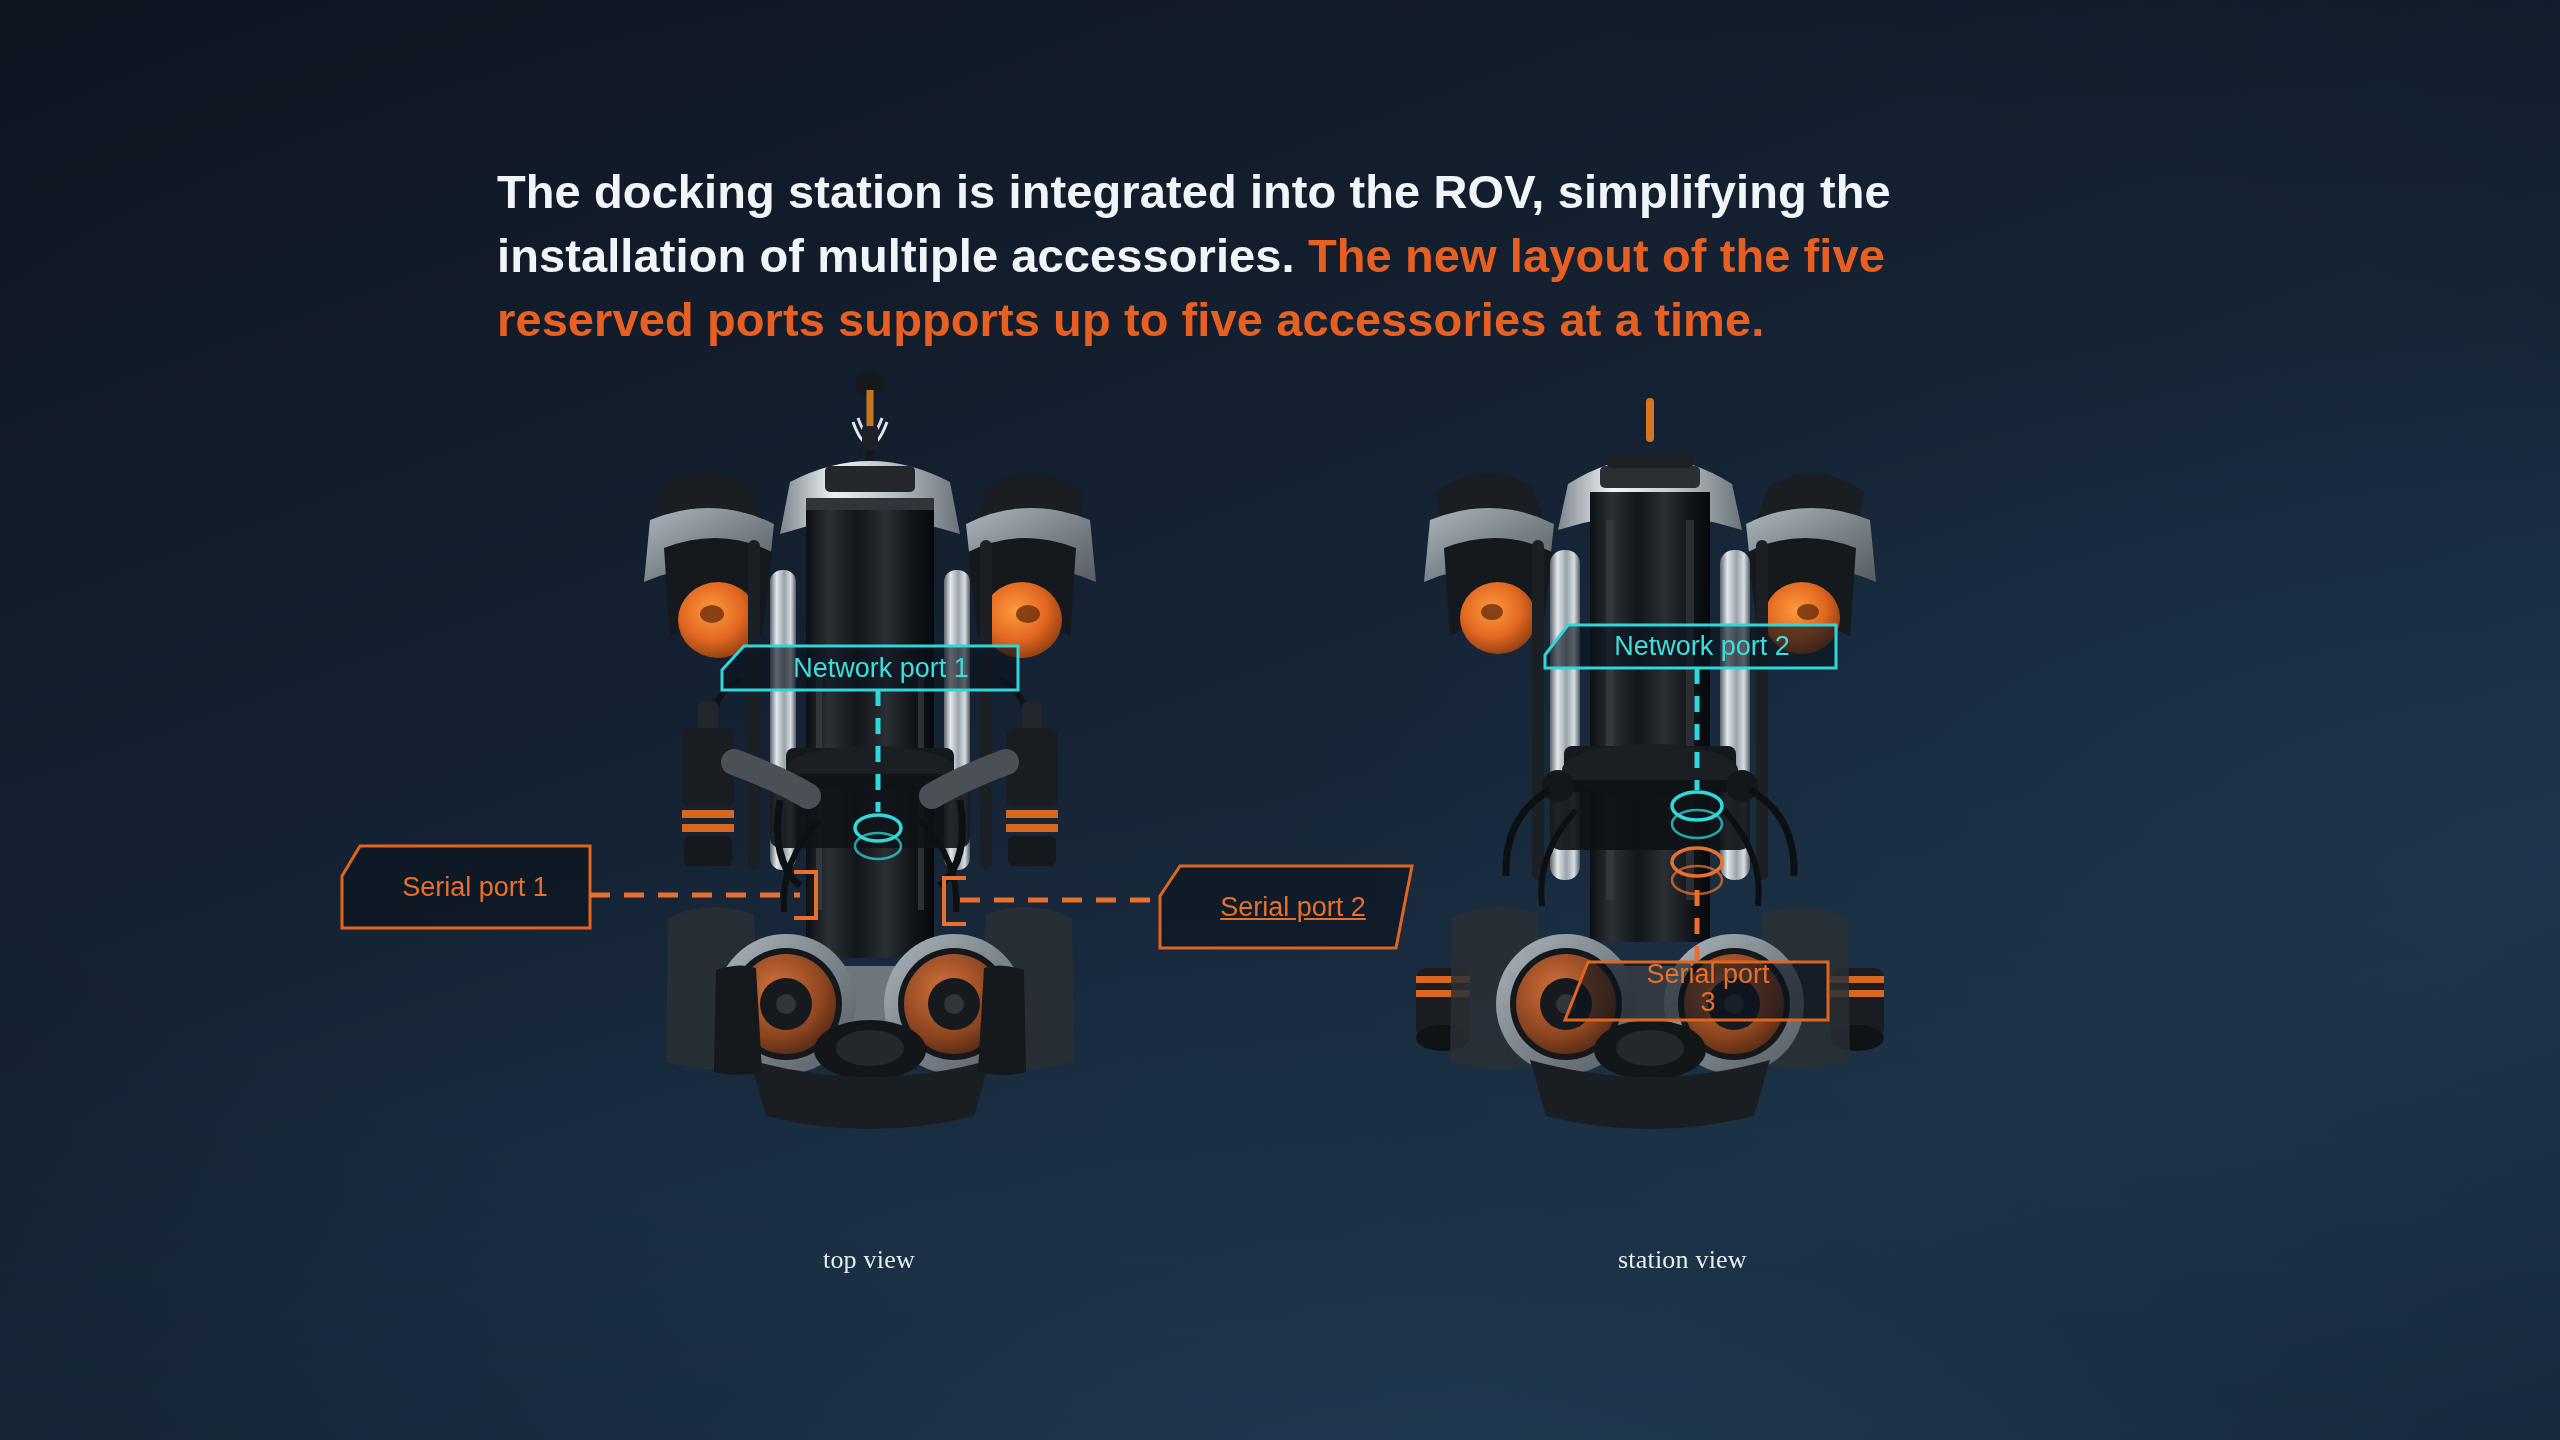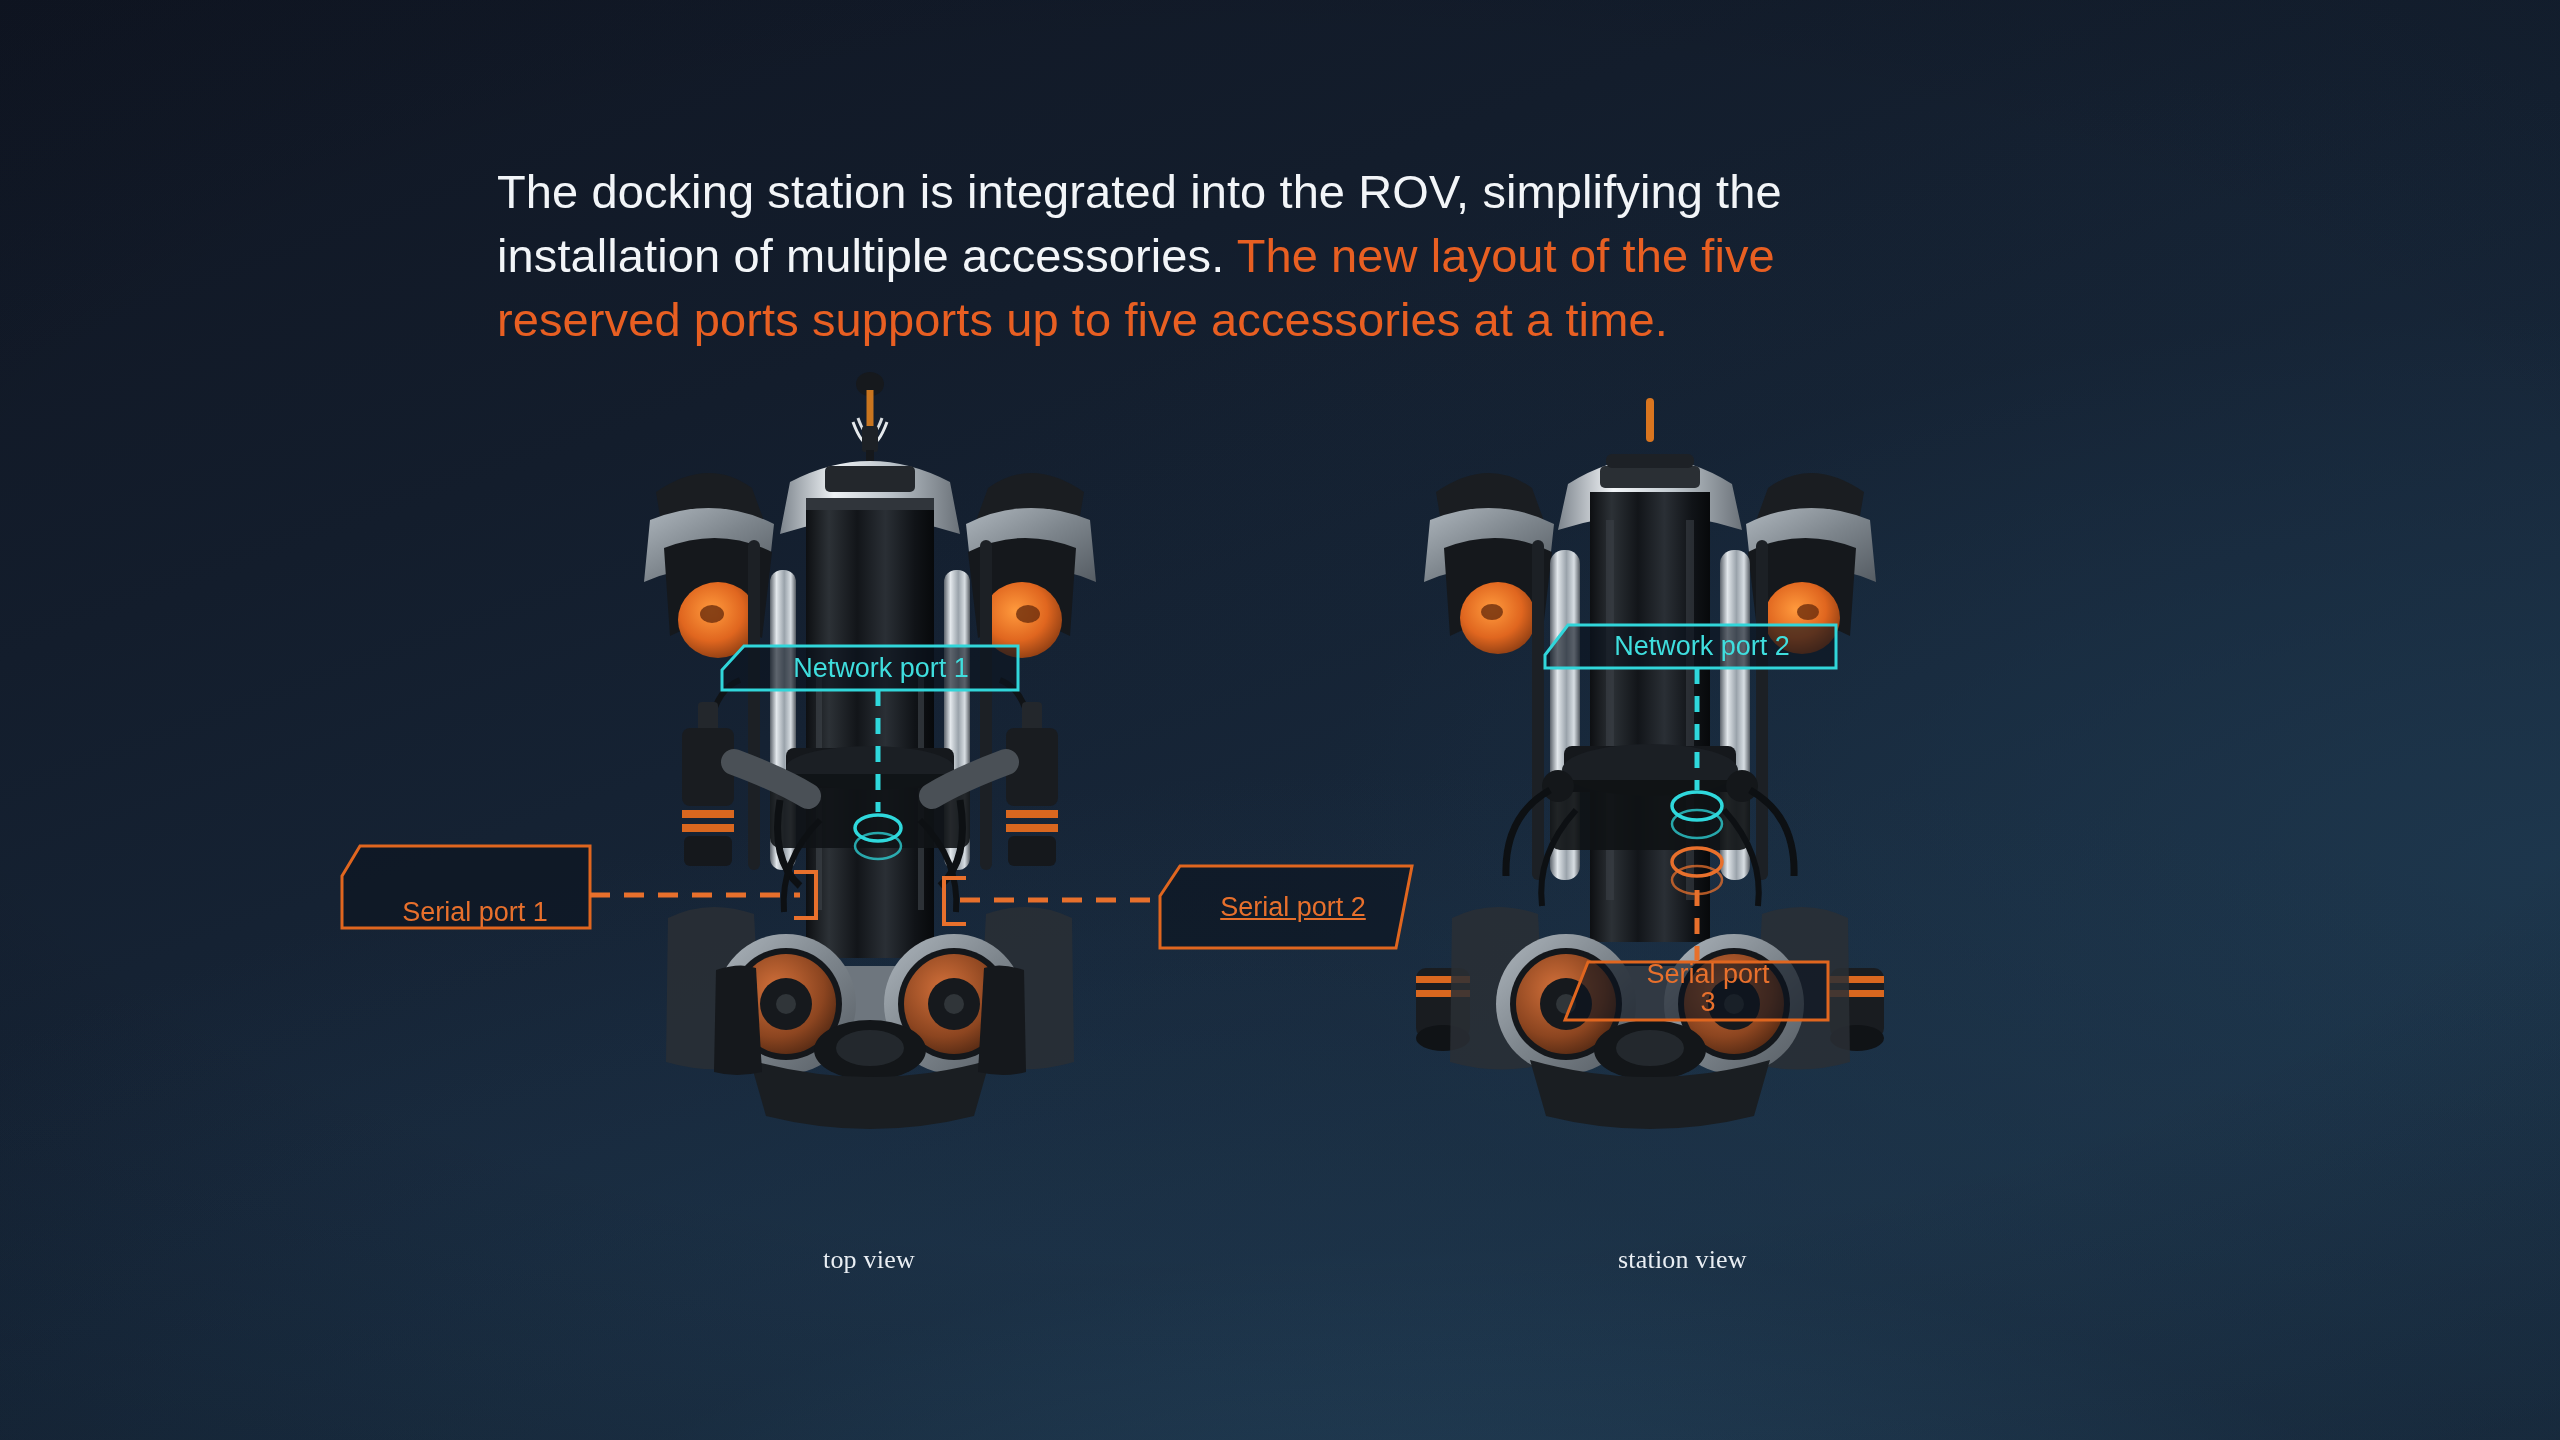--- a/index.html
+++ b/index.html
@@ -26,21 +26,21 @@
     background: radial-gradient(130% 105% at 50% 45%, rgba(0,0,0,0) 40%, rgba(6,10,18,0.55) 100%);
   }
 
   
   .headline {
     position: absolute;
     left: 497px; top: 160px;
     width: 1460px;
     font-size: 47px;
     line-height: 64px;
-    font-weight: 400;
+    font-weight: 700;
     letter-spacing: 0.1px;
     color: #f2f5f8;
   }
   .headline .accent { color: #e85f22; }
 
   
   .figure { position: absolute; }
   .fig-left  { left: 620px;  top: 370px; width: 500px; height: 830px; }
   .fig-right { left: 1400px; top: 370px; width: 500px; height: 830px; }
 
@@ -366,21 +366,21 @@
   <g>
     <ellipse cx="1697" cy="862" rx="25" ry="14" fill="none" stroke="#e8702c" stroke-width="3.5"></ellipse>
     <ellipse cx="1697" cy="880" rx="25" ry="14" fill="none" stroke="#e8702c" stroke-width="2.5" opacity="0.75"></ellipse>
     <line x1="1697" y1="890" x2="1697" y2="960" stroke="#e8702c" stroke-width="5" stroke-dasharray="16 12"></line>
     <path d="M1565 1020 L1588 962 L1828 962 L1828 1020 L1565 1020 Z" fill="rgba(11,19,30,0.62)" stroke="#e0661f" stroke-width="3"></path>
   </g>
 </svg>
 
 <div class="banner-label lab-cyan" style="left:744px; top:646px; width:274px; height:44px;">Network port 1</div>
 
-<div class="banner-label lab-orange" style="left:360px; top:848px; width:230px; height:78px;margin-top:25px;">Serial port 1</div>
+<div class="banner-label lab-orange" style="left:360px; top:848px; width:230px; height:78px;">Serial port 1</div>
 
 <div class="banner-label lab-orange" style="left:1178px; top:868px; width:230px; height:78px;text-decoration:underline;">Serial port 2</div>
 
 <div class="banner-label lab-cyan" style="left:1568px; top:625px; width:268px; height:43px;">Network port 2</div>
 
 <div class="banner-label lab-orange" style="left:1588px; top:960px; width:240px; height:56px;">Serial port
 3</div>
 
 <div class="caption cap-left">top view</div>
 <div class="caption cap-right">station view</div>

